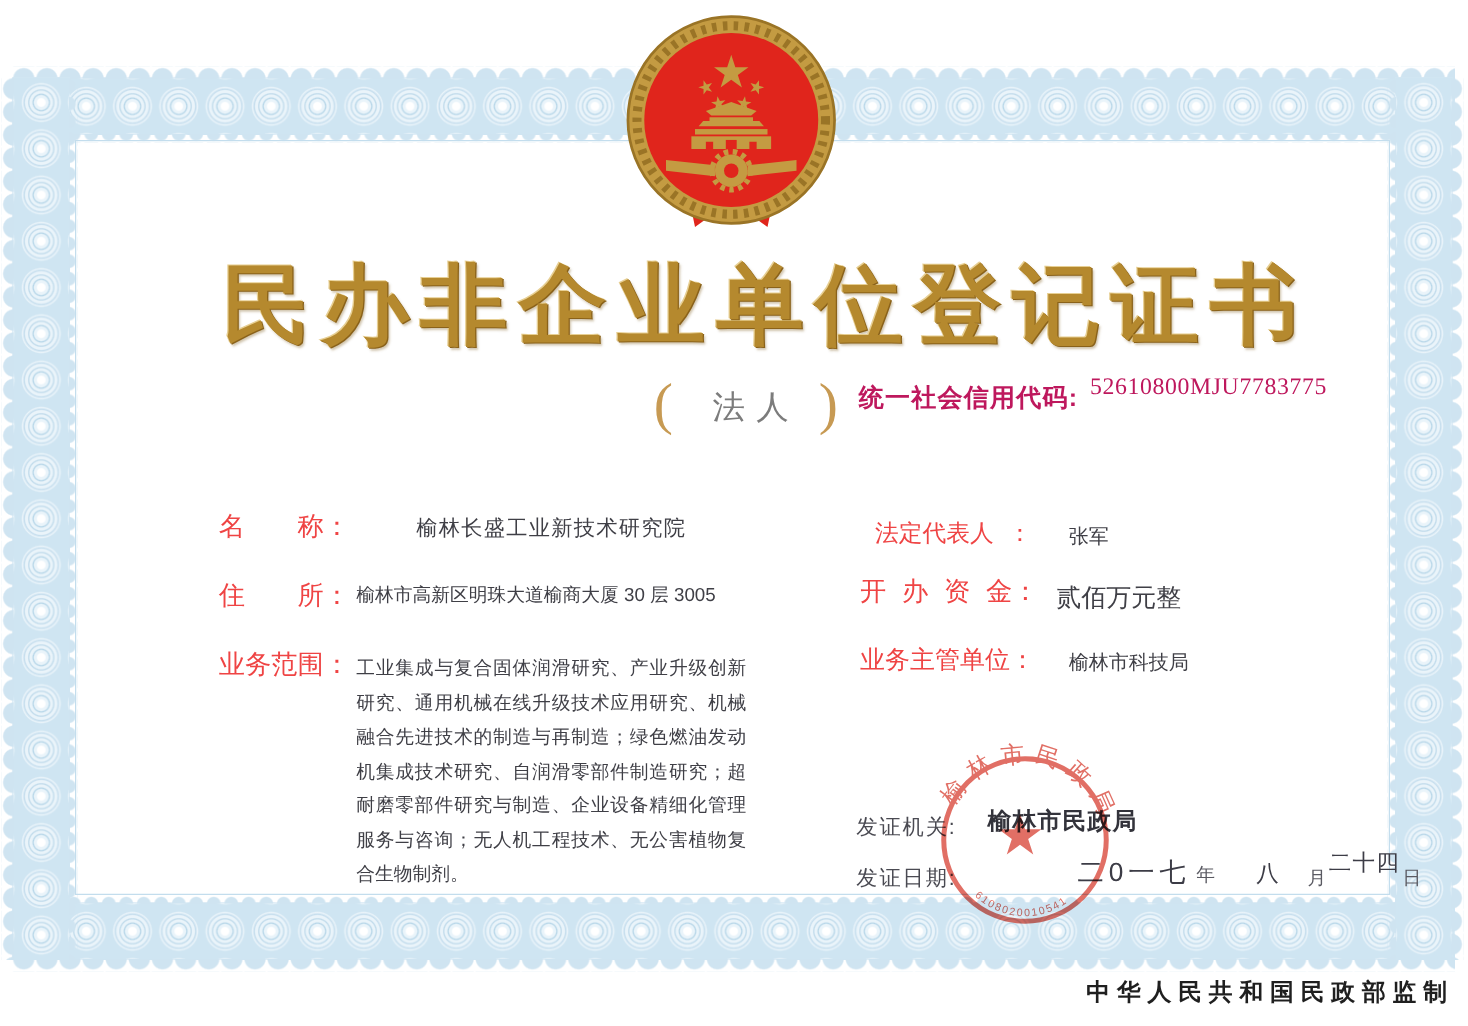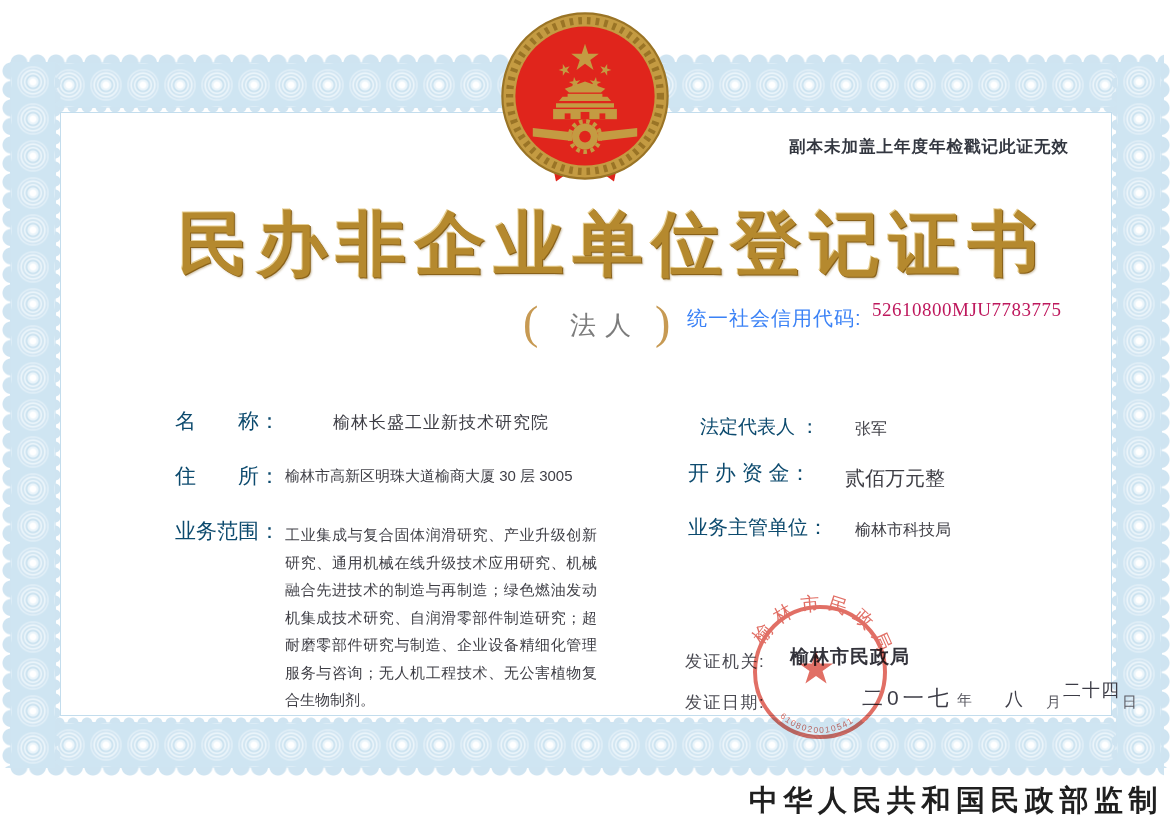--- a/index.html
+++ b/index.html
@@ -59,26 +59,26 @@
            text-shadow:1px 1px 0 #8a621a, -1px -1px 0 #e7cf93, 2px 2px 2px rgba(120,85,20,.35); }
 
   
   .paren { position:absolute; z-index:3; font-family:"Liberation Serif",serif;
            font-size:46px; color:#c79a53; top:296px; font-weight:normal; }
   .paren-open  { left:523px; }
   .paren-close { left:655px; }
   .type-label { position:absolute; left:570px; top:308px; z-index:3;
                 font-size:26px; color:#7c7c7c; letter-spacing:9px; }
   .code-label { position:absolute; left:687px; top:305px; z-index:3;
-                font-size:20px; font-weight:normal; color:#3b82f6; letter-spacing:1px; }
+                font-size:20px; font-weight:bold; color:#be185d; letter-spacing:1px; }
   .code-value { position:absolute; left:872px; top:299px; z-index:3;
                 font-family:"Liberation Serif",serif; font-size:19px; color:#be185d; letter-spacing:.5px; }
 
   
-  .flabel { position:absolute; z-index:3; font-size:21px; color:#0c4a6e; }
+  .flabel { position:absolute; z-index:3; font-size:21px; color:#ef4444;font-family:Liberation Mono, monospace; }
   .fvalue { position:absolute; z-index:3; color:#3f3f46; }
 
   .lbl-name    { left:175px; top:407px; }
   .val-name    { left:285px; top:411px; font-size:17px; letter-spacing:1px;margin-left:48px; }
   .lbl-addr    { left:175px; top:462px; }
   .val-addr    { left:285px; top:467px; font-size:15px; }
   .lbl-scope   { left:175px; top:517px; }
   .val-scope   { left:285px; top:521px; font-size:15px; width:312px; line-height:27.5px;
                  text-align:justify; text-align-last:left; }
 
@@ -99,21 +99,21 @@
   .d-munit { position:absolute; left:1046px; top:693px; z-index:3; font-size:15px; color:#5a5a62; }
   .d-day   { position:absolute; left:1063px; top:678px; z-index:3; font-size:18px; color:#3c3c46; letter-spacing:1px; }
   .d-dunit { position:absolute; left:1122px; top:693px; z-index:3; font-size:15px; color:#5a5a62; }
 
   .seal { position:absolute; left:735px; top:587px; width:170px; height:170px; z-index:4;
           mix-blend-mode:multiply; opacity:.88; }
 
   
   .footer { position:absolute; right:11px; top:781px; z-index:3;
             font-family:"Liberation Serif","DejaVu Serif",serif;
-            font-size:29px; letter-spacing:5.5px; color:#1f1f1f; font-weight:bold; }
+            font-size:19px; letter-spacing:5.5px; color:#1f1f1f; font-weight:bold; }
 </style>
 </head>
 <body>
 
 <div class="band band-top"></div>
 <div class="band band-bottom"></div>
 <div class="band band-left"></div>
 <div class="band band-right"></div>
 <div class="inner-line"></div>
 
@@ -143,21 +143,20 @@
   <g fill="#c49b42">
     <circle cx="60" cy="90" r="9"></circle>
     <circle cx="60" cy="90" r="10.5" fill="none" stroke="#c49b42" stroke-width="3" stroke-dasharray="2.5 2.5"></circle>
     <path d="M24,84 L51,87 L51,93 L24,90 Z"></path>
     <path d="M96,84 L69,87 L69,93 L96,90 Z"></path>
   </g>
   <circle cx="60" cy="90" r="4" fill="#e0251c"></circle>
 </svg>
 
 <div class="note">
-  <div>副本未加盖上年度年检戳记此证无效</div>
 </div>
 
 <div class="title">民办非企业单位登记证书</div>
 
 <span class="paren paren-open">(</span>
 <span class="type-label">法人</span>
 <span class="paren paren-close">)</span>
 <span class="code-label">统一社会信用代码:</span>
 <span class="code-value">52610800MJU7783775</span>
 

